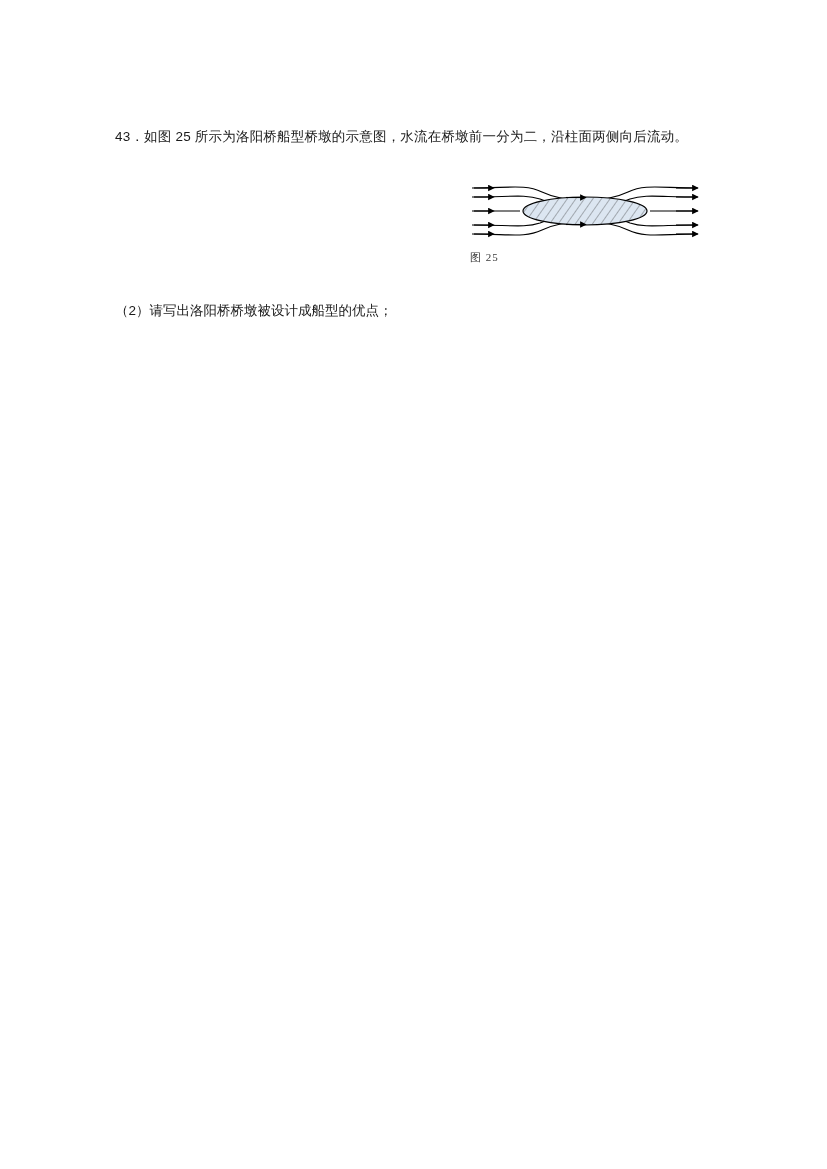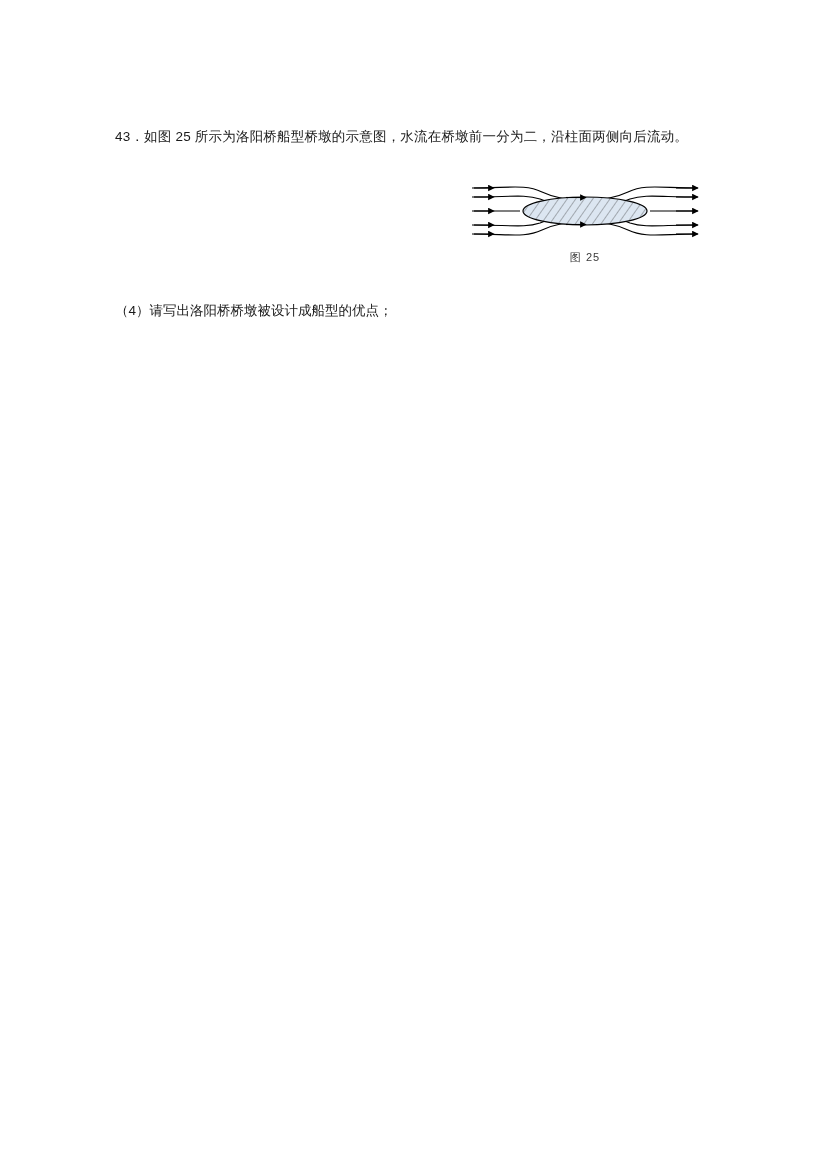--- a/index.html
+++ b/index.html
@@ -44,24 +44,25 @@
     left: 355px;
     top: 0;
     width: 230px;
     height: 100px;
   }
   .figure-caption {
     position: absolute;
     left: 355px;
     top: 84px;
     width: 230px;
-    text-align: center;
+    text-align: left;
     font-size: 11px;
     color: #3a3a3a;
     letter-spacing: 1px;
+    font-family: Liberation Serif, serif;
   }
   .sub-q {
     font-size: 13.5px;
     line-height: 30px;
     color: #1a1a1a;
     margin-top: 2px;
   }
   .sub-q.first {
     margin-top: 20px;
   }
@@ -115,16 +116,16 @@
             <line x1="206" y1="31" x2="226" y2="31" marker-end="url(#arrowMid)"></line>
             <line x1="206" y1="45" x2="226" y2="45" marker-end="url(#arrowMid)"></line>
             <line x1="206" y1="59" x2="226" y2="59" marker-end="url(#arrowMid)"></line>
             <line x1="206" y1="68" x2="226" y2="68" marker-end="url(#arrowMid)"></line>
           </g>
         </svg>
       </div>
       <div class="figure-caption">图 25</div>
     </div>
 
-    <div class="sub-q first">（4）请写出洛阳桥桥墩被设计成船型的优点；</div>
+    <div class="sub-q first">（2）请写出洛阳桥桥墩被设计成船型的优点；</div>
 
   </div>
 </div>
 
 </body></html>

